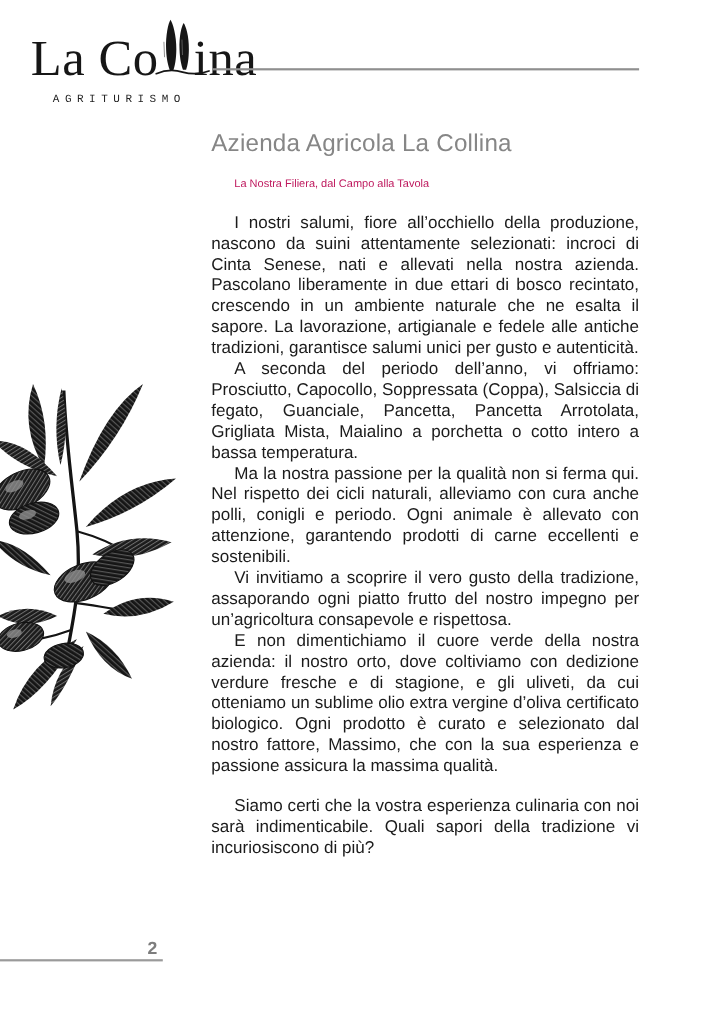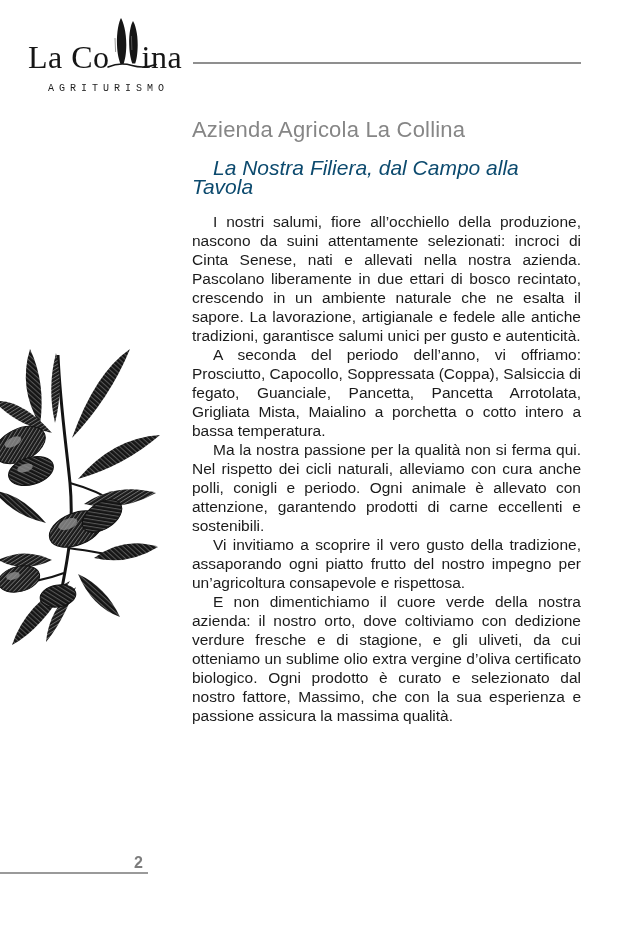--- a/index.html
+++ b/index.html
@@ -10,21 +10,21 @@
     position: relative;
     overflow: hidden;
     font-family: "Liberation Sans", sans-serif;
   }
 
   
   .logo { position: absolute; left: 28px; top: 18px; width: 150px; }
   .logo-name {
     display: flex; align-items: baseline;
     font-family: "Liberation Serif", serif;
-    font-size: 32px; color: #161616; letter-spacing: 0.5px;
+    font-size: 46px; color: #161616; letter-spacing: 0.5px;
     white-space: nowrap;
   }
   .logo-trees { width: 30px; height: 50px; overflow: visible; margin: 0 0 -4px 2px; flex: none; }
   .logo-tagline {
     margin-top: 7px; margin-left: 20px;
     font-family: Liberation Mono, monospace;
     font-size: 10px; letter-spacing: 5px; color: #1e1e1e;
     white-space: nowrap;
   }
 
@@ -44,22 +44,22 @@
 
   
   .main { position: absolute; left: 192px; top: 119px; width: 389px; }
   .page-title {
     margin: 0 0 17px 0;
     font-size: 22px; line-height: 22px; font-weight: normal;
     color: #868686; letter-spacing: 0.2px;
   }
   .subtitle {
     margin: 0 0 16px 0;
-    font-style: italic; font-size: 21px; line-height: 19px;
-    color: #0c4a6e; text-indent: 21px;
+    font-size: 10px; line-height: 19px;
+    color: #be185d; text-indent: 21px;
   }
   .body-copy p {
     margin: 0;
     font-size: 15.5px; line-height: 19px;
     color: #1b1b1b;
     text-align: justify; text-indent: 21px;
     hyphens: auto; -webkit-hyphens: auto;
   }
   .body-copy p.closing { margin-top: 17px; }
 
@@ -132,18 +132,19 @@
 
 <div class="main">
   <h1 class="page-title">Azienda Agricola La Collina</h1>
   <p class="subtitle">La Nostra Filiera, dal Campo alla Tavola</p>
   <div class="body-copy">
     <p>I nostri salumi, fiore all’occhiello della produzione, nascono da suini attentamente selezionati: incroci di Cinta Senese, nati e allevati nella nostra azienda. Pascolano liberamente in due ettari di bosco recintato, crescendo in un ambiente naturale che ne esalta il sapore. La lavorazione, artigianale e fedele alle antiche tradizioni, garantisce salumi unici per gusto e autenticità.</p>
     <p>A seconda del periodo dell’anno, vi offriamo: Prosciutto, Capocollo, Soppressata (Coppa), Salsiccia di fegato, Guanciale, Pancetta, Pancetta Arrotolata, Grigliata Mista, Maialino a porchetta o cotto intero a bassa temperatura.</p>
     <p>Ma la nostra passione per la qualità non si ferma qui. Nel rispetto dei cicli naturali, alleviamo con cura anche polli, conigli e periodo. Ogni animale è allevato con attenzione, garantendo prodotti di carne eccellenti e sostenibili.</p>
     <p>Vi invitiamo a scoprire il vero gusto della tradizione, assaporando ogni piatto frutto del nostro impegno per un’agricoltura consapevole e rispettosa.</p>
     <p>E non dimentichiamo il cuore verde della nostra azienda: il nostro orto, dove coltiviamo con dedizione verdure fresche e di stagione, e gli uliveti, da cui otteniamo un sublime olio extra vergine d’oliva certificato biologico. Ogni prodotto è curato e selezionato dal nostro fattore, Massimo, che con la sua esperienza e passione assicura la massima qualità.</p>
+    <p class="closing">Siamo certi che la vostra esperienza culinaria con noi sarà indimenticabile. Quali sapori della tradizione vi incuriosiscono di più?</p>
   </div>
 </div>
 
 <div class="footer-rule">
   <span class="page-number">2</span>
 </div>
 
 </body></html>

